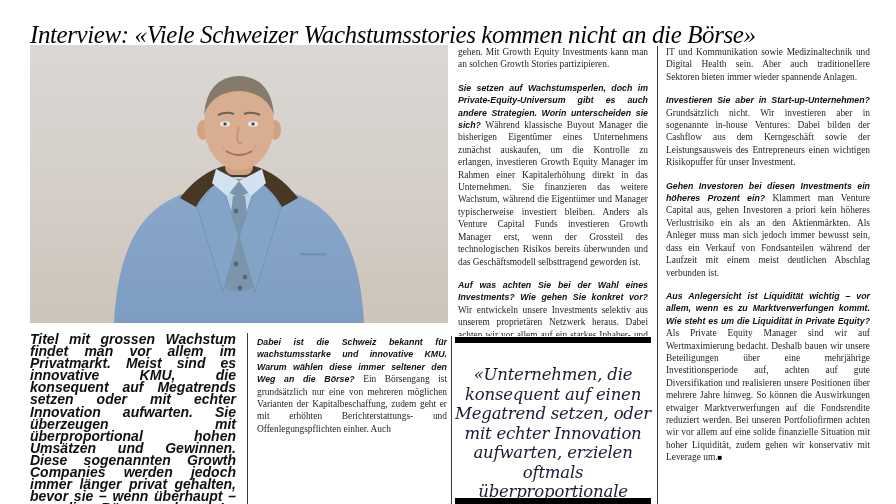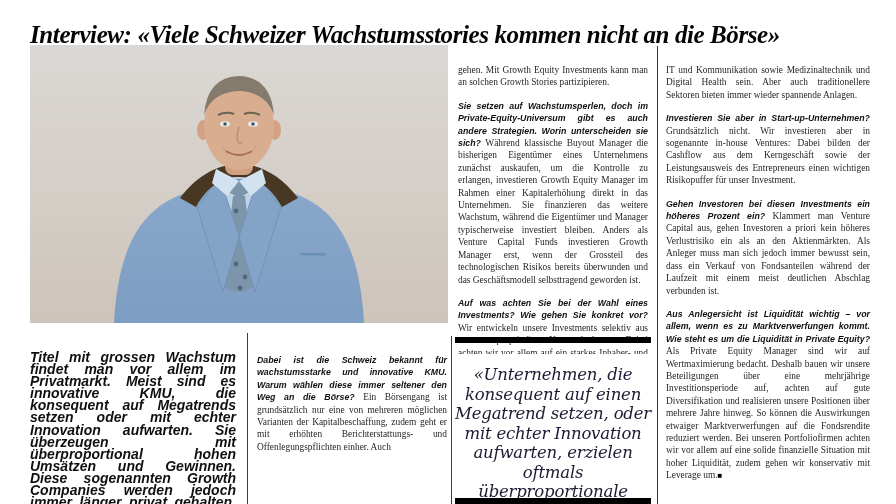--- a/index.html
+++ b/index.html
@@ -1,25 +1,25 @@
 <!DOCTYPE html>
 <html lang="de"><head>
 <meta charset="utf-8">
 <style>
   html,body{margin:0;padding:0;background:#ffffff;}
   #page{position:relative;width:896px;height:504px;background:#ffffff;overflow:hidden;
         font-family:"Liberation Serif",serif;color:#26262a;}
   
   .headline{position:absolute;left:30px;top:4px;width:846px;
-            font-family:"Liberation Serif",serif;font-style:italic;font-weight:bold;
+            font-family:"Liberation Serif",serif;font-style:italic;font-weight:normal;
             font-size:25px;letter-spacing:-0.4px;color:#050505;white-space:nowrap;}
   
   .photo{position:absolute;left:30px;top:45px;width:418px;height:278px;}
   
-  .col{position:absolute;text-align:justify;margin-top:18px;}
+  .col{position:absolute;text-align:justify;}
   .col p{margin:0 0 11px 0;}
   .serif{font-size:9.4px;line-height:12.4px;}
   #col1{left:30px;top:333px;width:206px;}
   #col2{left:257px;top:336px;width:190px;}
   #col3{left:458px;top:46px;width:190px;height:290px;overflow:hidden;}
   #col4{left:666px;top:46px;width:204px;}
   .intro{font-family:"Liberation Sans",sans-serif;font-style:italic;font-weight:bold;
          font-size:14px;line-height:12.1px;color:#101012;}
   .q{font-family:"Liberation Sans",sans-serif;font-style:italic;font-weight:bold;
      font-size:8.8px;color:#101012;}

